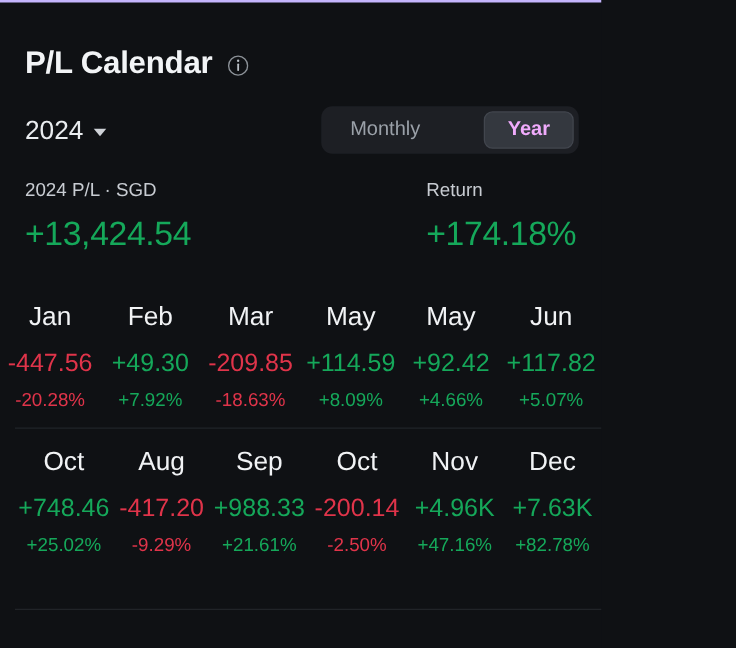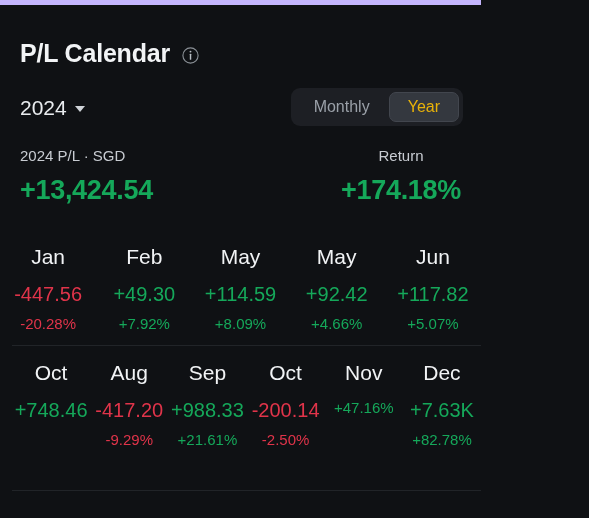--- a/index.html
+++ b/index.html
@@ -15,21 +15,21 @@
     color: #e9ecef;
     overflow: hidden;
     -webkit-font-smoothing: antialiased;
   }
   .card {
     position: relative;
     width: 481px;
     height: 518px;
     box-sizing: border-box;
     background: #0f1114;
-    border-top: 5px solid #c4b5fd;
+    border-top: 2px solid #c4b5fd;
   }
 
   
   .header {
     display: flex;
     align-items: center;
     gap: 12px;
     padding: 36px 0 0 20px;
   }
   .page-title {
@@ -80,61 +80,62 @@
   }
 
   .segmented {
     display: flex;
     align-items: center;
     background: #1d1f24;
     border-radius: 9px;
     padding: 4px;
     height: 38px;
     box-sizing: border-box;
+    gap: 32px;
   }
   .seg-btn {
     border: 1px solid transparent;
     background: transparent;
     color: #9aa0a8;
     font-family: "Liberation Sans", sans-serif;
     font-size: 16px;
     line-height: 1;
     padding: 0 18px;
     height: 30px;
     border-radius: 7px;
     cursor: pointer;
     display: inline-flex;
     align-items: center;
     justify-content: center;
   }
   .seg-btn.active {
     background: #34383f;
     border-color: #42464e;
-    color: #eab308;
-    font-weight: normal;
+    color: #f0abfc;
+    font-weight: bold;
   }
 
   
   .summary {
     display: flex;
     align-items: flex-start;
     justify-content: space-between;
     padding: 22px 20px 0 20px;
   }
   .summary-col { display: flex; flex-direction: column; }
-  .summary-col.right { align-items: center; }
+  .summary-col.right { align-items: flex-start; }
   .summary-label {
     font-size: 15px;
     color: #c8ccd2;
     line-height: 1;
     margin-bottom: 14px;
   }
   .summary-value {
     font-size: 27px;
-    font-weight: bold;
+    font-weight: normal;
     line-height: 1;
     letter-spacing: -0.3px;
   }
 
   
   .grid {
     margin-top: 26px;
   }
   .month-row {
     display: flex;
@@ -224,57 +225,64 @@
           <div class="month-name">Jan</div>
           <div class="month-pl neg">-447.56</div>
           <div class="month-ret neg">-20.28%</div>
         </div>
         <div class="month-cell">
           <div class="month-name">Feb</div>
           <div class="month-pl pos">+49.30</div>
           <div class="month-ret pos">+7.92%</div>
         </div>
         <div class="month-cell">
+          <div class="month-name">Mar</div>
+          <div class="month-pl neg">-209.85</div>
+          <div class="month-ret neg">-18.63%</div>
+        </div>
+        <div class="month-cell">
           <div class="month-name">May</div>
           <div class="month-pl pos">+114.59</div>
           <div class="month-ret pos">+8.09%</div>
         </div>
         <div class="month-cell">
           <div class="month-name">May</div>
           <div class="month-pl pos">+92.42</div>
           <div class="month-ret pos">+4.66%</div>
         </div>
         <div class="month-cell">
           <div class="month-name">Jun</div>
           <div class="month-pl pos">+117.82</div>
           <div class="month-ret pos">+5.07%</div>
         </div>
       </div>
     <div class="month-row with-divider">
         <div class="month-cell">
           <div class="month-name">Oct</div>
           <div class="month-pl pos">+748.46</div>
+          <div class="month-ret pos">+25.02%</div>
         </div>
         <div class="month-cell">
           <div class="month-name">Aug</div>
           <div class="month-pl neg">-417.20</div>
           <div class="month-ret neg">-9.29%</div>
         </div>
         <div class="month-cell">
           <div class="month-name">Sep</div>
           <div class="month-pl pos">+988.33</div>
           <div class="month-ret pos">+21.61%</div>
         </div>
         <div class="month-cell">
           <div class="month-name">Oct</div>
           <div class="month-pl neg">-200.14</div>
           <div class="month-ret neg">-2.50%</div>
         </div>
         <div class="month-cell">
           <div class="month-name">Nov</div>
+          <div class="month-pl pos">+4.96K</div>
           <div class="month-ret pos">+47.16%</div>
         </div>
         <div class="month-cell">
           <div class="month-name">Dec</div>
           <div class="month-pl pos">+7.63K</div>
           <div class="month-ret pos">+82.78%</div>
         </div>
       </div>
   </div>
 

